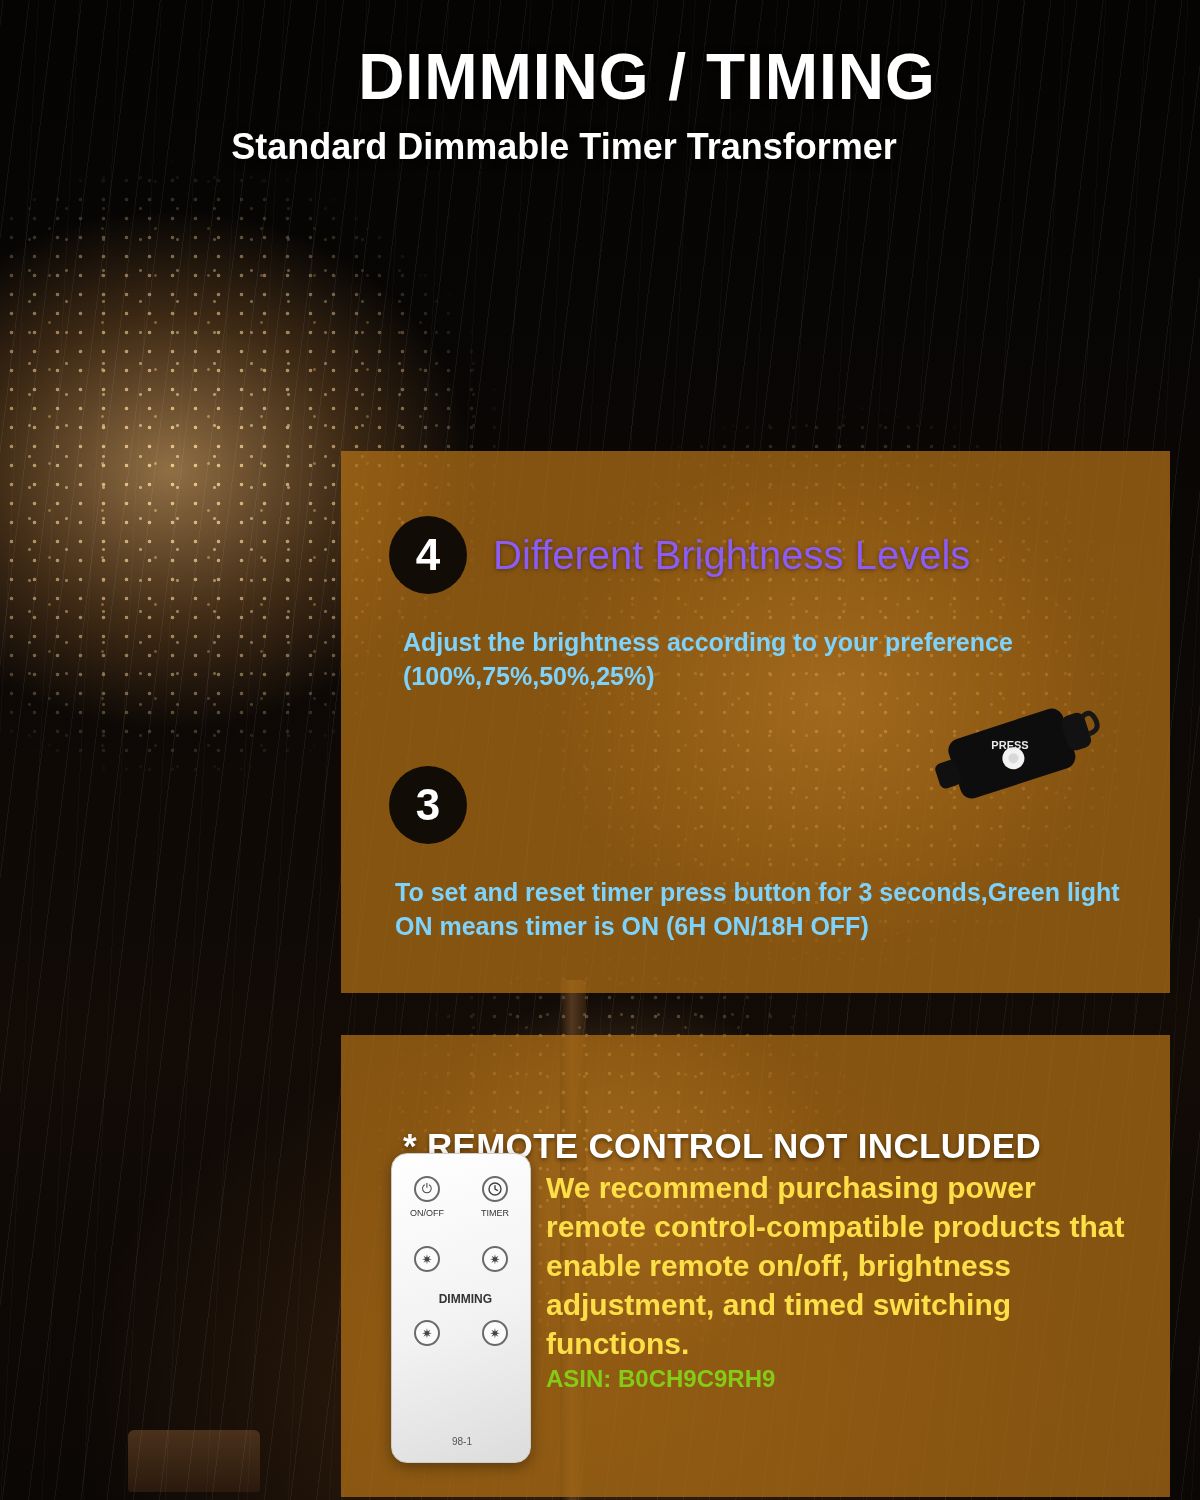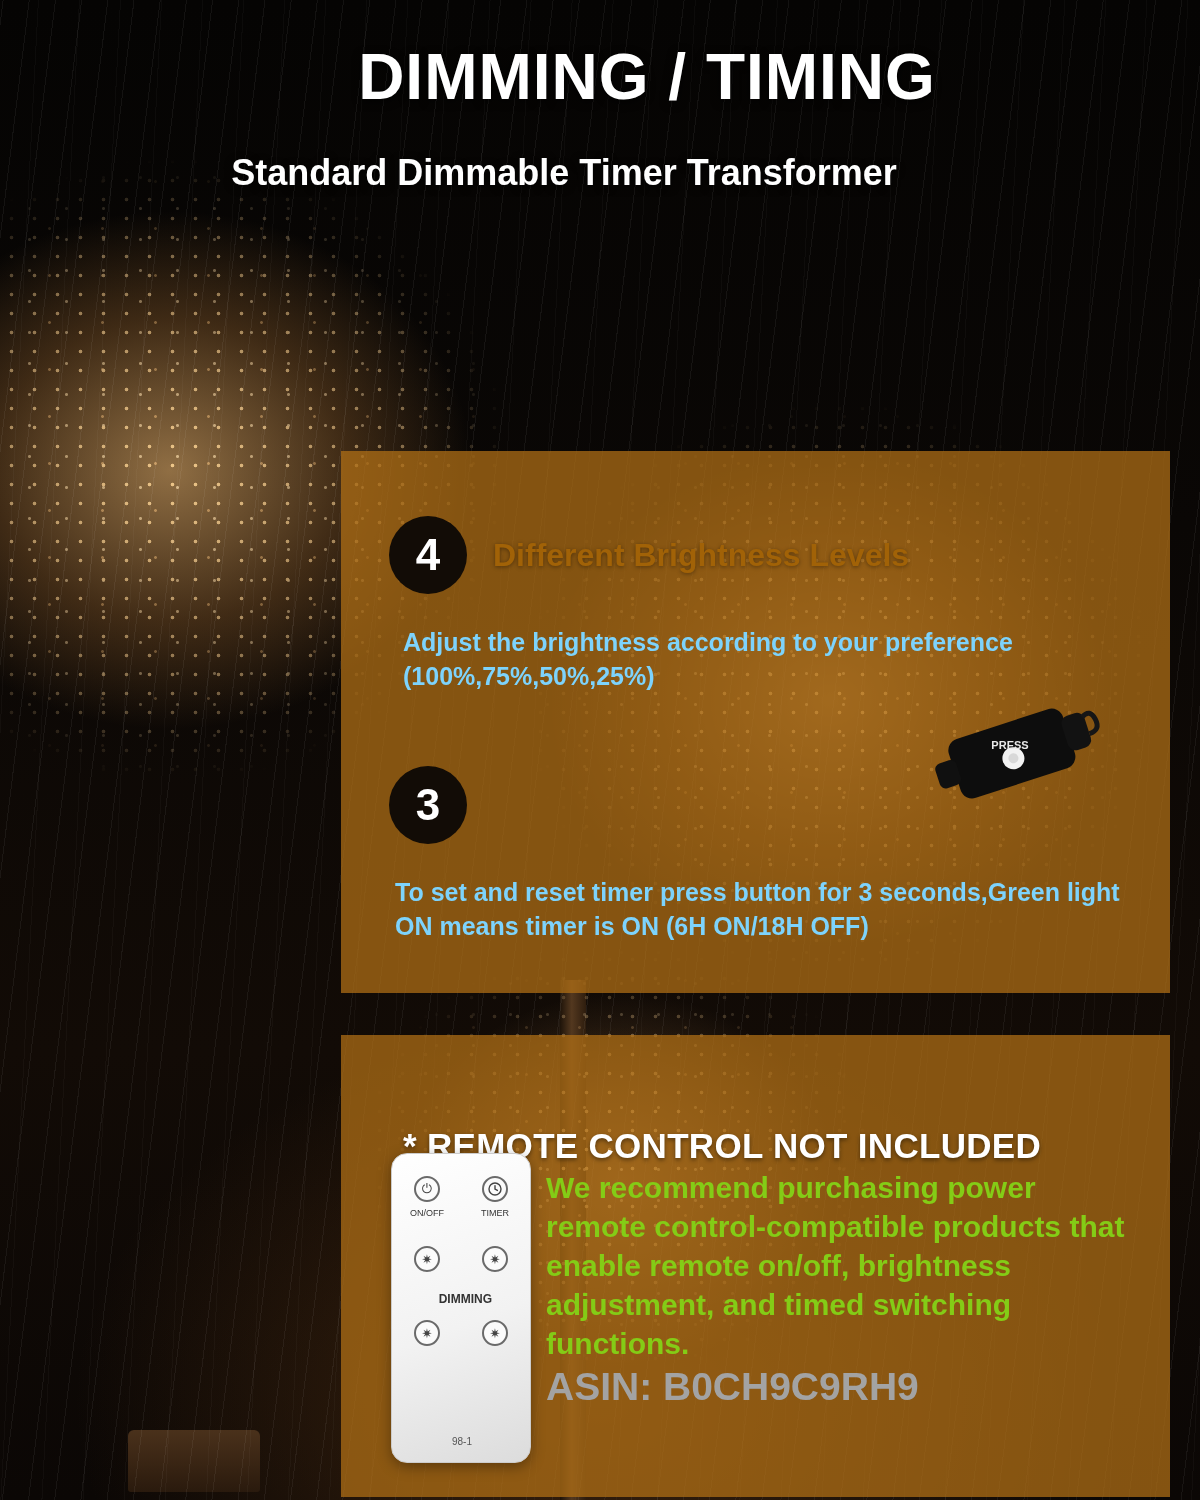--- a/index.html
+++ b/index.html
@@ -86,44 +86,43 @@
     text-shadow: 0 2px 10px rgba(0,0,0,0.85);
     margin-left: 47px;
   }
   .subtitle {
     position: absolute; top: 126px; left: 0; width: 1128px;
     text-align: center;
     color: #ffffff;
     font-size: 36px;
     font-weight: bold;
     text-shadow: 0 2px 8px rgba(0,0,0,0.85);
-    margin-top: 26px;
   }
 
   
   .panel {
     position: absolute;
     background: rgba(176,110,22,0.74);
   }
   #panel-features { left: 341px; top: 451px; width: 829px; height: 542px; }
   #panel-remote   { left: 341px; top: 1035px; width: 829px; height: 462px; }
 
   .feature-row { position: absolute; display: flex; align-items: center; }
   .badge {
     width: 78px; height: 78px; border-radius: 50%;
     background: #120c06;
     color: #ffffff;
     font-size: 44px; font-weight: bold;
     display: flex; align-items: center; justify-content: center;
     flex: 0 0 auto;
   }
   .feature-head {
-    color: #a16207;
-    font-size: 32px;
-    font-weight: bold;
+    color: #8b5cf6;
+    font-size: 40px;
+    font-weight: normal;
     margin-left: 26px;
     white-space: nowrap;
     text-shadow: 0 1px 4px rgba(0,0,0,0.4);
   }
   .feature-body {
     position: absolute;
     color: #7dd3fc;
     font-size: 25px;
     font-weight: bold;
     line-height: 1.34;
@@ -140,25 +139,25 @@
   .remote-title {
     position: absolute; left: 62px; top: 44px;
     color: #ffffff; font-size: 35px; font-weight: bold;
     letter-spacing: 0.3px;
     text-shadow: 0 2px 4px rgba(0,0,0,0.45);
     margin-top: 47px;
   }
   .remote-copy {
     position: absolute; left: 205px; top: 133px;
     width: 590px;
-    color: #84cc16; font-size: 30px; font-weight: bold; line-height: 1.30;
+    color: #fde047; font-size: 30px; font-weight: bold; line-height: 1.30;
   }
   .asin {
     position: absolute; left: 205px; top: 330px;
-    color: #a3a3a3; font-size: 39px; font-weight: bold; text-align: right;
+    color: #84cc16; font-size: 24px; font-weight: bold; text-align: right;
   }
 
   
   .remote {
     position: absolute; left: 50px; top: 118px;
     width: 140px; height: 310px;
     background: linear-gradient(160deg, #ffffff 0%, #f2f2f2 55%, #dcdcdc 100%);
     border-radius: 16px;
     border: 1px solid #cccccc;
     box-shadow: 0 4px 14px rgba(0,0,0,0.35);

